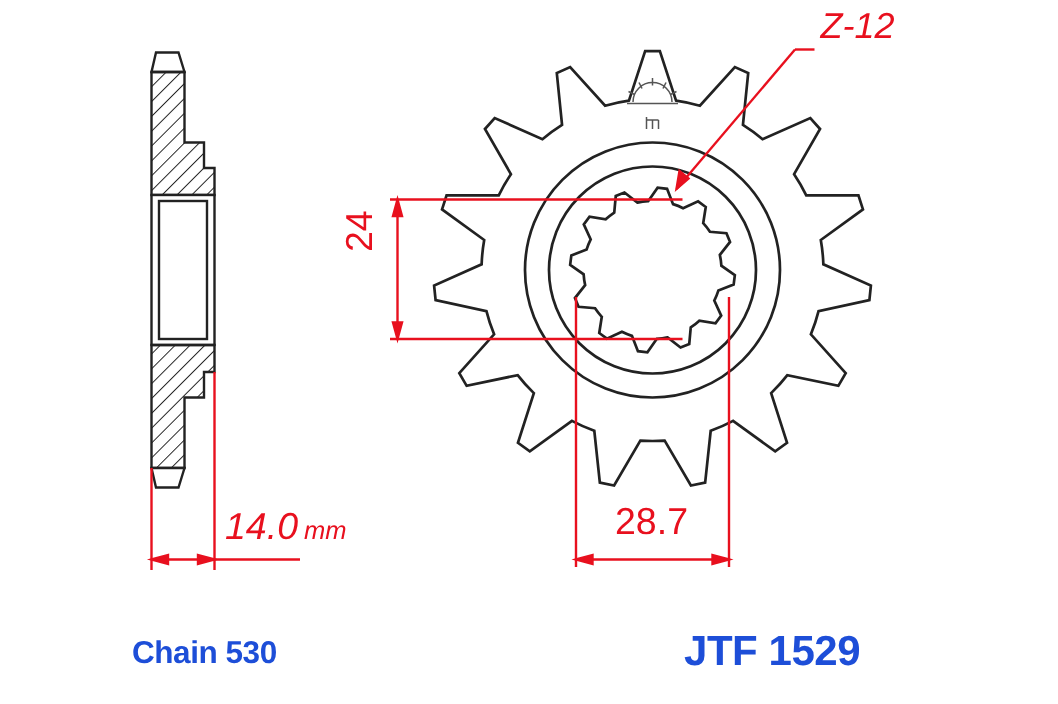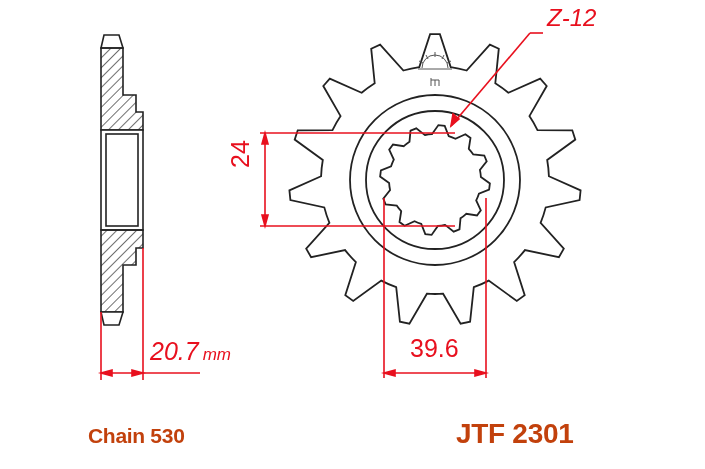--- a/index.html
+++ b/index.html
@@ -5,21 +5,21 @@
   html, body { margin: 0; padding: 0; background: #ffffff; }
   body { width: 705px; height: 469px; position: relative; overflow: hidden; font-family: "Liberation Sans", sans-serif; }
   svg { position: absolute; left: 0; top: 0; }
   .lbl { position: absolute; white-space: nowrap; }
   .red { color: #e8101e; font-style: italic; }
   .dim-14 { left: 150px; top: 337px; font-size: 25px; }
   .dim-14 .mm { font-size: 17px; margin-left: 4px; text-align: right; }
   .dim-287 { left: 410px; top: 334px; font-size: 25px; font-style: normal; }
   .dim-24 { left: 226px; top: 168px; font-size: 25px; font-style: normal; transform: rotate(-90deg); transform-origin: left top; }
   .z12 { left: 547px; top: 4px; font-size: 24px; }
-  .bottom { font-weight: bold; color: #c2410c; letter-spacing: -0.3px; }
+  .bottom { font-weight: bold; color: #1d4ed8; letter-spacing: -0.3px; }
   .chain { left: 88px; top: 424px; font-size: 21px; }
   .jtf { left: 456px; top: 418px; font-size: 28px; }
 </style>
 </head>
 <body>
 
 <svg width="705" height="469" viewBox="0 0 705 469">
   <defs>
     <pattern id="hatch" patternUnits="userSpaceOnUse" width="7" height="7" patternTransform="rotate(45)">
       <line x1="0" y1="0" x2="0" y2="7" stroke="#222" stroke-width="1.3"></line>
@@ -81,16 +81,16 @@
     <polygon points="486,373 475,370 475,376"></polygon>
 
     <line x1="451" y1="126" x2="530" y2="33"></line>
     <line x1="530" y1="33" x2="543" y2="33"></line>
     <polygon points="451,126 453,114 459,119"></polygon>
   </g>
 </svg>
 
 <div class="lbl red z12">Z-12</div>
 <div class="lbl red dim-24">24</div>
-<div class="lbl red dim-287">39.6</div>
-<div class="lbl red dim-14"><span>20.7</span><span class="mm">mm</span></div>
+<div class="lbl red dim-287">28.7</div>
+<div class="lbl red dim-14"><span>14.0</span><span class="mm">mm</span></div>
 <div class="lbl bottom chain">Chain 530</div>
-<div class="lbl bottom jtf">JTF 2301</div>
+<div class="lbl bottom jtf">JTF 1529</div>
 
 </body></html>

